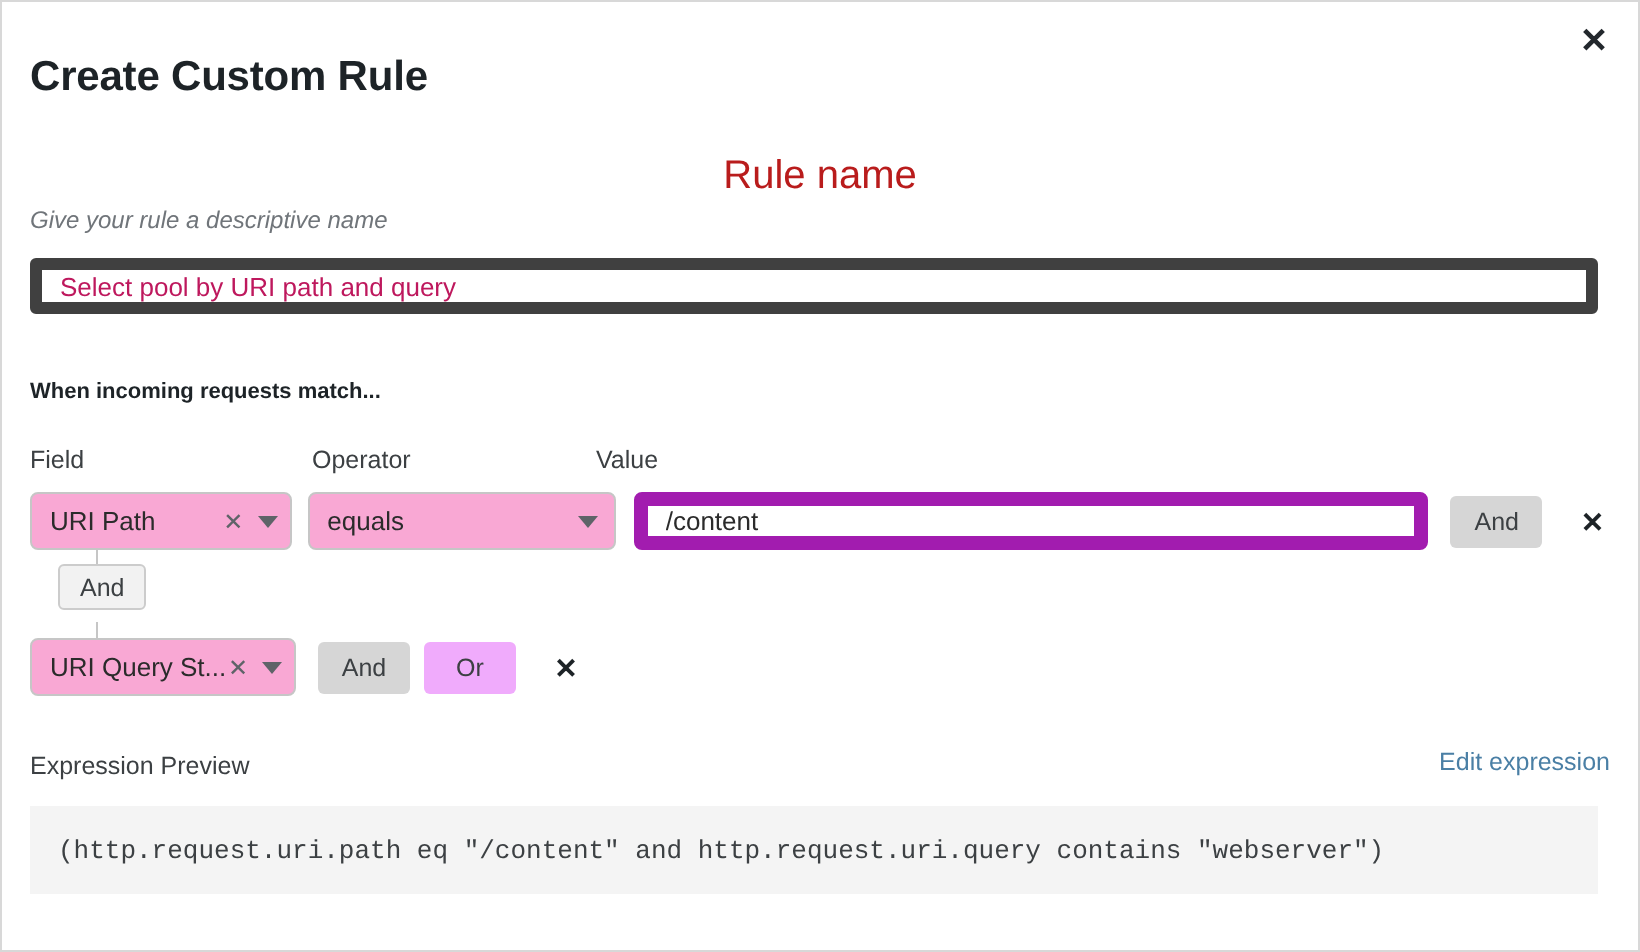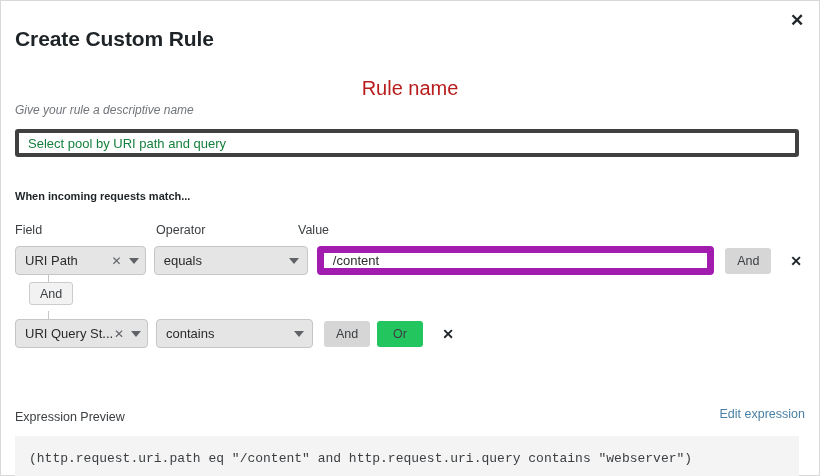--- a/index.html
+++ b/index.html
@@ -52,23 +52,23 @@
     font-style: italic;
   }
   .text-input {
     display: block;
     width: 784px;
     height: 28px;
     margin-top: 12px;
     padding: 0 9px;
     font-size: 13px;
     font-family: "Liberation Sans", sans-serif;
-    color: #15803d;
+    color: #be185d;
     background: #fff;
-    border: 4px solid #404040;
+    border: 6px solid #404040;
     border-radius: 3px;
     outline: none;
   }
   .heading2 {
     font-size: 11px;
     font-weight: bold;
     color: #1d2327;
     margin-top: 33px;
     margin-bottom: 0;
   }
@@ -92,21 +92,21 @@
     align-items: center;
     height: 29px;
   }
   .row-gap { height: 44px; }
 
   .select-box {
     position: relative;
     display: flex;
     align-items: center;
     height: 29px;
-    background: #e5e5e5;
+    background: #f9a8d4;
     border: 1px solid #c6c6c6;
     border-radius: 4px;
     font-size: 13px;
     color: #2b2b2b;
     padding: 0 6px 0 9px;
     cursor: pointer;
     white-space: nowrap;
     overflow: hidden;
   }
   .sel-field { width: 133px; }
@@ -150,21 +150,21 @@
     margin-left: 11px;
     padding: 0 11px;
     font-size: 12.5px;
     font-family: "Liberation Sans", sans-serif;
     color: #3c4043;
     background: #d6d6d6;
     border: none;
     border-radius: 3px;
     cursor: pointer;
   }
-  .logic-btn.or { margin-left: 7px; background: #22c55e; }
+  .logic-btn.or { margin-left: 7px; background: #f0abfc; }
 
   .delete-btn {
     margin-left: 16px;
     width: 18px; height: 18px;
     display: flex; align-items: center; justify-content: center;
     background: none; border: none; padding: 0;
     color: #1d2327;
     font-size: 14px;
     font-weight: bold;
     cursor: pointer;
@@ -189,21 +189,21 @@
     font-size: 12.5px;
     color: #3c4043;
     background: #f2f2f2;
     border: 1px solid #ccc;
     border-radius: 3px;
     cursor: pointer;
   }
 
   .preview-head {
     position: relative;
-    margin-top: 59px;
+    margin-top: 26px;
     height: 18px;
   }
   .preview-title {
     font-size: 12.5px;
     color: #3c4043;
   }
   .edit-expression {
     position: absolute;
     right: 0; top: 0;
     font-size: 12.5px;
@@ -273,24 +273,20 @@
         <div class="conn-line conn-bot"></div>
       </div>
     </div>
 
     <div class="rule-row">
       <div class="select-box sel-field">
         <span class="sel-label">URI Query St...</span>
         <span class="clear-x">✕</span>
         <span class="caret"></span>
       </div>
-      <div class="select-box sel-operator">
-        <span class="sel-label">contains</span>
-        <span class="caret"></span>
-      </div>
       <button class="logic-btn">And</button>
       <button class="logic-btn or">Or</button>
       <button class="delete-btn">✕</button>
     </div>
 
   </div>
 
   <div class="preview-head">
     <span class="preview-title">Expression Preview</span>
     <a class="edit-expression">Edit expression</a>

